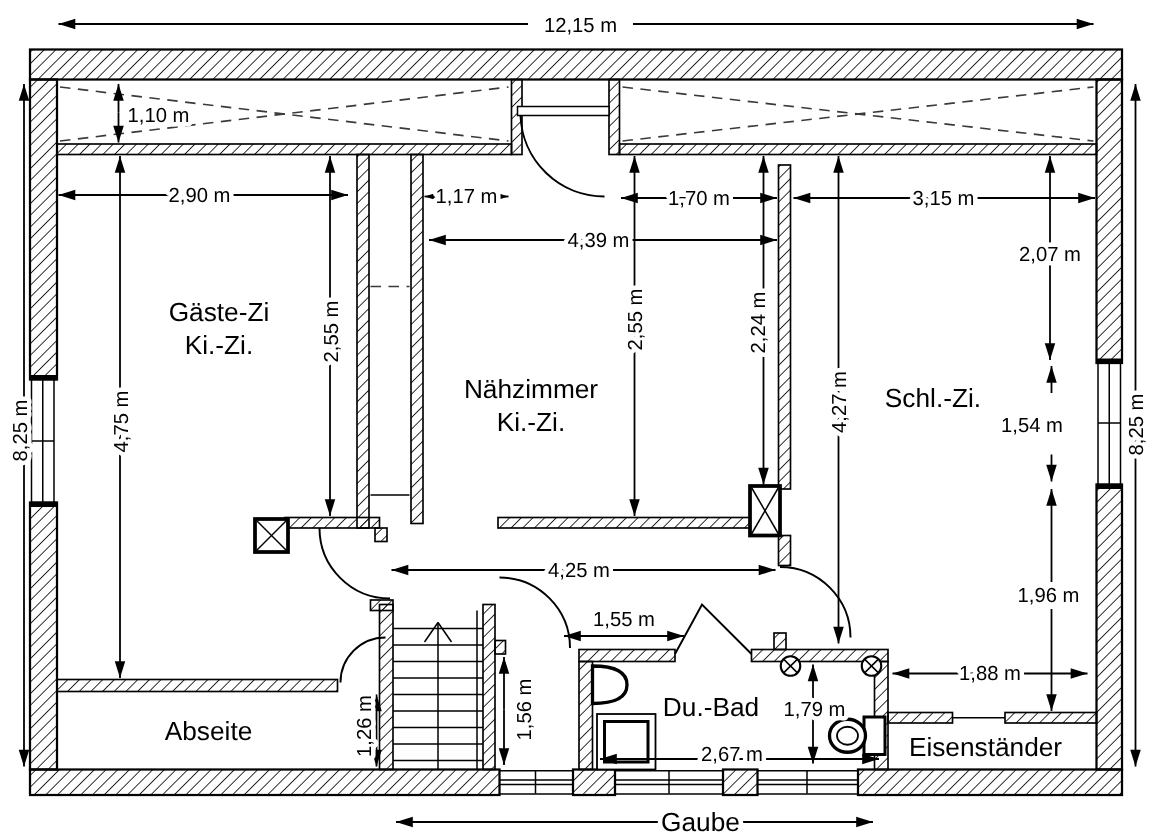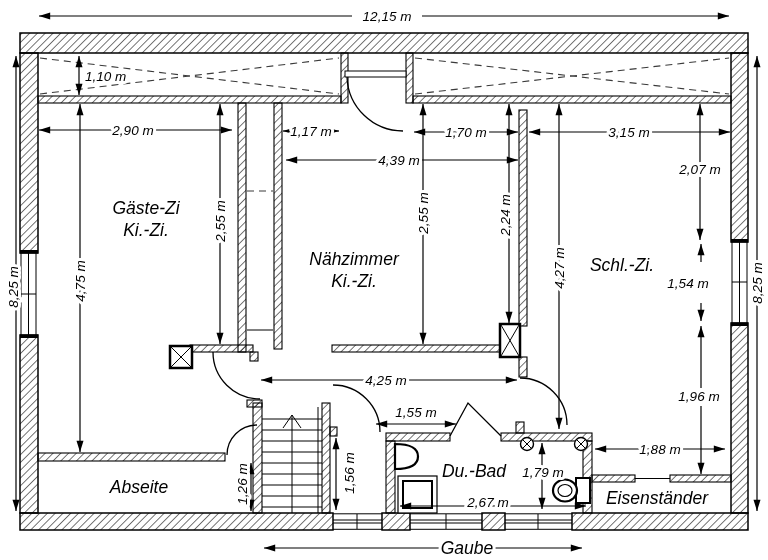--- a/index.html
+++ b/index.html
@@ -1,16 +1,16 @@
 <!DOCTYPE html>
 <html><head>
 <meta charset="utf-8">
 <style>
   html,body { margin:0; padding:0; background:#fff; }
-  .stage { width:768px; height:560px; position:relative; background:#fff;font-style:italic; }
+  .stage { width:768px; height:560px; position:relative; background:#fff; }
   svg text { font-family:"Liberation Sans","DejaVu Sans",sans-serif; }
   .dim-t  { font-size:13.5px; fill:#000; }
   .room-t { font-size:17.5px; fill:#000; }
   .halo   { paint-order:stroke; stroke:#fff; stroke-width:6px; stroke-linejoin:round; }
   .wall   { fill:url(#hatch); stroke:#000; stroke-width:1.5; }
   .wallt  { fill:url(#hatch); stroke:#000; stroke-width:1.1; }
   .dl     { stroke:#000; stroke-width:1.2; fill:none; }
   .thin   { stroke:#000; stroke-width:1; fill:none; }
   .arc    { stroke:#000; stroke-width:1.3; fill:none; }
   .dash   { stroke:#3a3a3a; stroke-width:1.1; fill:none; stroke-dasharray:7 5; }

